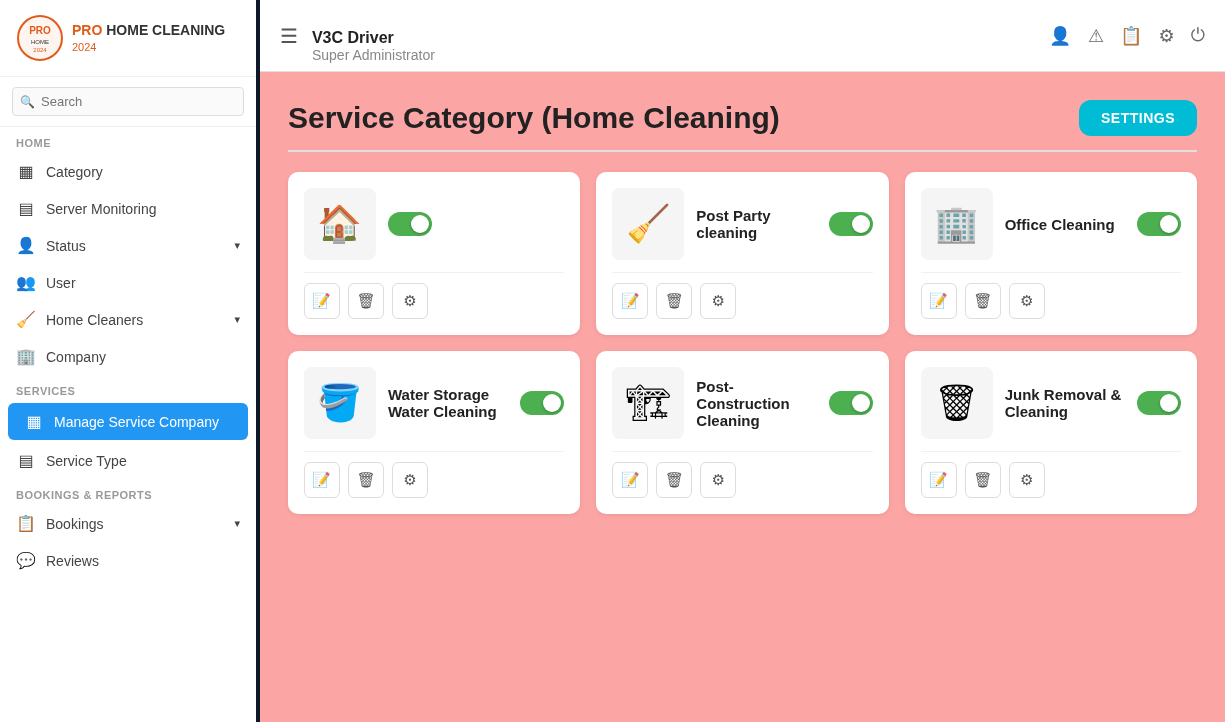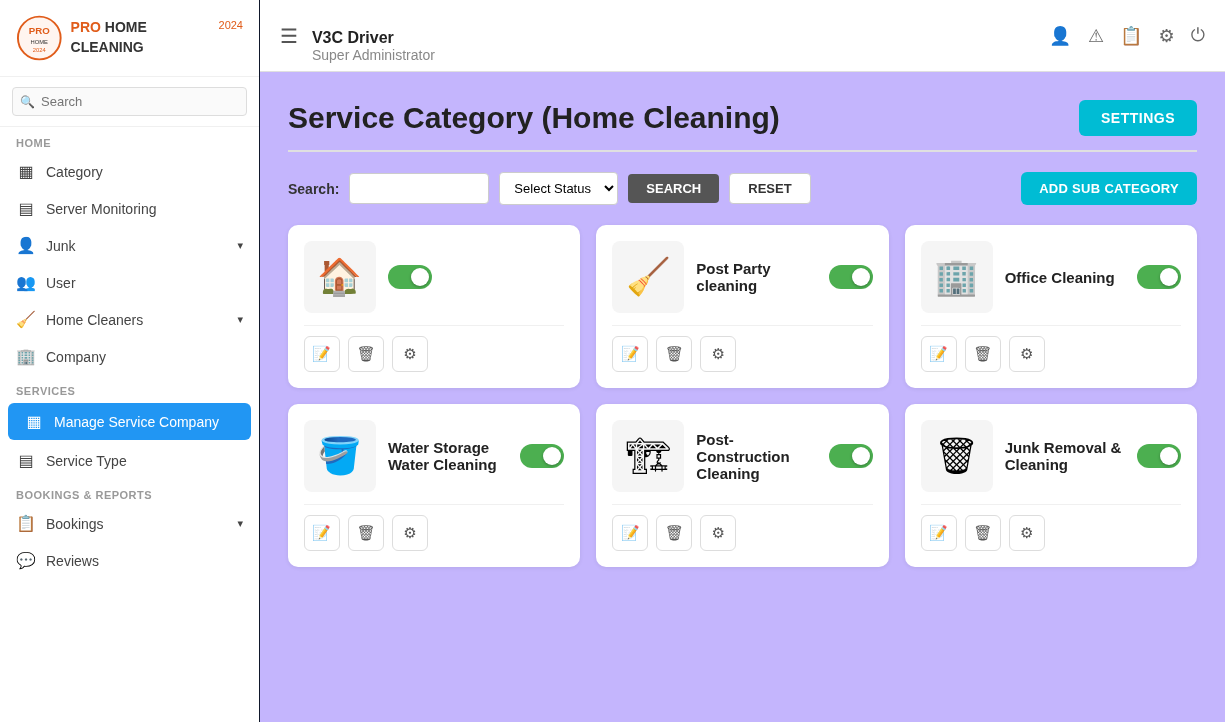--- a/index.html
+++ b/index.html
@@ -7,21 +7,21 @@
 
     
     .sidebar {
       width: 260px;
       min-width: 260px;
       background: #fff;
       height: 722px;
       display: flex;
       flex-direction: column;
       overflow-y: auto;
-      border-right: 1px solid #0f172a;
+      border-right: 4px solid #0f172a;
     }
     .sidebar-logo {
       padding: 14px 16px;
       display: flex;
       align-items: center;
       gap: 8px;
       border-bottom: 1px solid #f0f0f0;
     }
     .logo-icon {
       width: 48px;
@@ -93,39 +93,39 @@
     .topbar-title .t1 { font-size: 16px; font-weight: bold; color: #222; margin-top: 20px; }
     .topbar-title .t2 { font-size: 14px; color: #888; }
     .topbar-icons { display: flex; gap: 16px; align-items: center; }
     .topbar-icons span { font-size: 18px; color: #666; cursor: pointer; }
 
     
     .content {
       flex: 1;
       overflow-y: auto;
       padding: 28px 28px 16px 28px;
-      background: #c4b5fd;
+      background: #fca5a5;
     }
     .page-header {
       display: flex;
       align-items: center;
       justify-content: space-between;
       margin-bottom: 20px;
       border-bottom: 2px solid #e0e0e0;
       padding-bottom: 14px;
     }
     .page-title { font-size: 30px; font-weight: bold; color: #222; }
     .btn-settings {
       background: #00bcd4;
       color: #fff;
       border: none;
       padding: 10px 22px;
       font-size: 14px;
       font-weight: bold;
-      border-radius: 6px;
+      border-radius: 12px;
       cursor: pointer;
       letter-spacing: 0.5px;
       margin-left: 40px;
     }
     .search-bar {
       display: flex;
       align-items: center;
       gap: 10px;
       margin-bottom: 20px;
     }
@@ -266,21 +266,21 @@
 
 <div class="sidebar">
   <div class="sidebar-logo">
 
     <svg class="logo-icon" viewBox="0 0 48 48">
       <circle cx="24" cy="24" r="22" fill="#fff5f0" stroke="#e05c1a" stroke-width="2"></circle>
       <text x="24" y="20" text-anchor="middle" font-size="10" fill="#e05c1a" font-weight="bold">PRO</text>
       <text x="24" y="30" text-anchor="middle" font-size="6" fill="#333">HOME</text>
       <text x="24" y="38" text-anchor="middle" font-size="6" fill="#e05c1a">2024</text>
     </svg>
-    <div style="display:flex;flex-direction:row;line-height:1.4">
+    <div style="display:flex;flex-direction:column;line-height:1.4">
       <div style="font-size:14px;font-weight:bold">
         <span style="color:#e05c1a">PRO</span>
         <span style="color:#333"> HOME CLEANING</span>
       </div>
       <div style="font-size:11px;color:#e05c1a">2024</div>
     </div>
   </div>
 
   <div class="sidebar-search">
     <div class="search-wrap">
@@ -294,21 +294,21 @@
     <span class="nav-icon">▦</span>
     <span class="nav-item-label">Category</span>
   </div>
   <div class="nav-item">
     <span class="nav-icon">▤</span>
     <span class="nav-item-label">Server Monitoring</span>
   </div>
 
   <div class="nav-item">
     <span class="nav-icon">👤</span>
-    <span class="nav-item-label">Junk</span>
+    <span class="nav-item-label">Status</span>
     <span class="chevron">▾</span>
   </div>
   <div class="nav-item">
     <span class="nav-icon">👥</span>
     <span class="nav-item-label">User</span>
   </div>
   <div class="nav-item">
     <span class="nav-icon">🧹</span>
     <span class="nav-item-label">Home Cleaners</span>
     <span class="chevron">▾</span>
@@ -357,32 +357,20 @@
     </div>
   </div>
 
   <div class="content">
 
     <div class="page-header">
       <h1 class="page-title">Service Category (Home Cleaning)</h1>
       <button class="btn-settings">SETTINGS</button>
     </div>
 
-    <div class="search-bar">
-      <label>Search:</label>
-      <input type="text" placeholder="" style="">
-      <select>
-        <option>Select Status</option>
-        <option>Active</option>
-        <option>Inactive</option>
-      </select>
-      <button class="btn-search">SEARCH</button>
-      <button class="btn-reset">RESET</button>
-      <button class="btn-add-sub">ADD SUB CATEGORY</button>
-    </div>
 
     <div class="cards-grid" id="cards-container">
 
     <div class="service-card">
     <div class="card-top">
       <div class="card-img" style="font-size:36px;">🏠</div>
       <label class="toggle-switch">
 
         <span class="toggle-slider"></span>
       </label>

